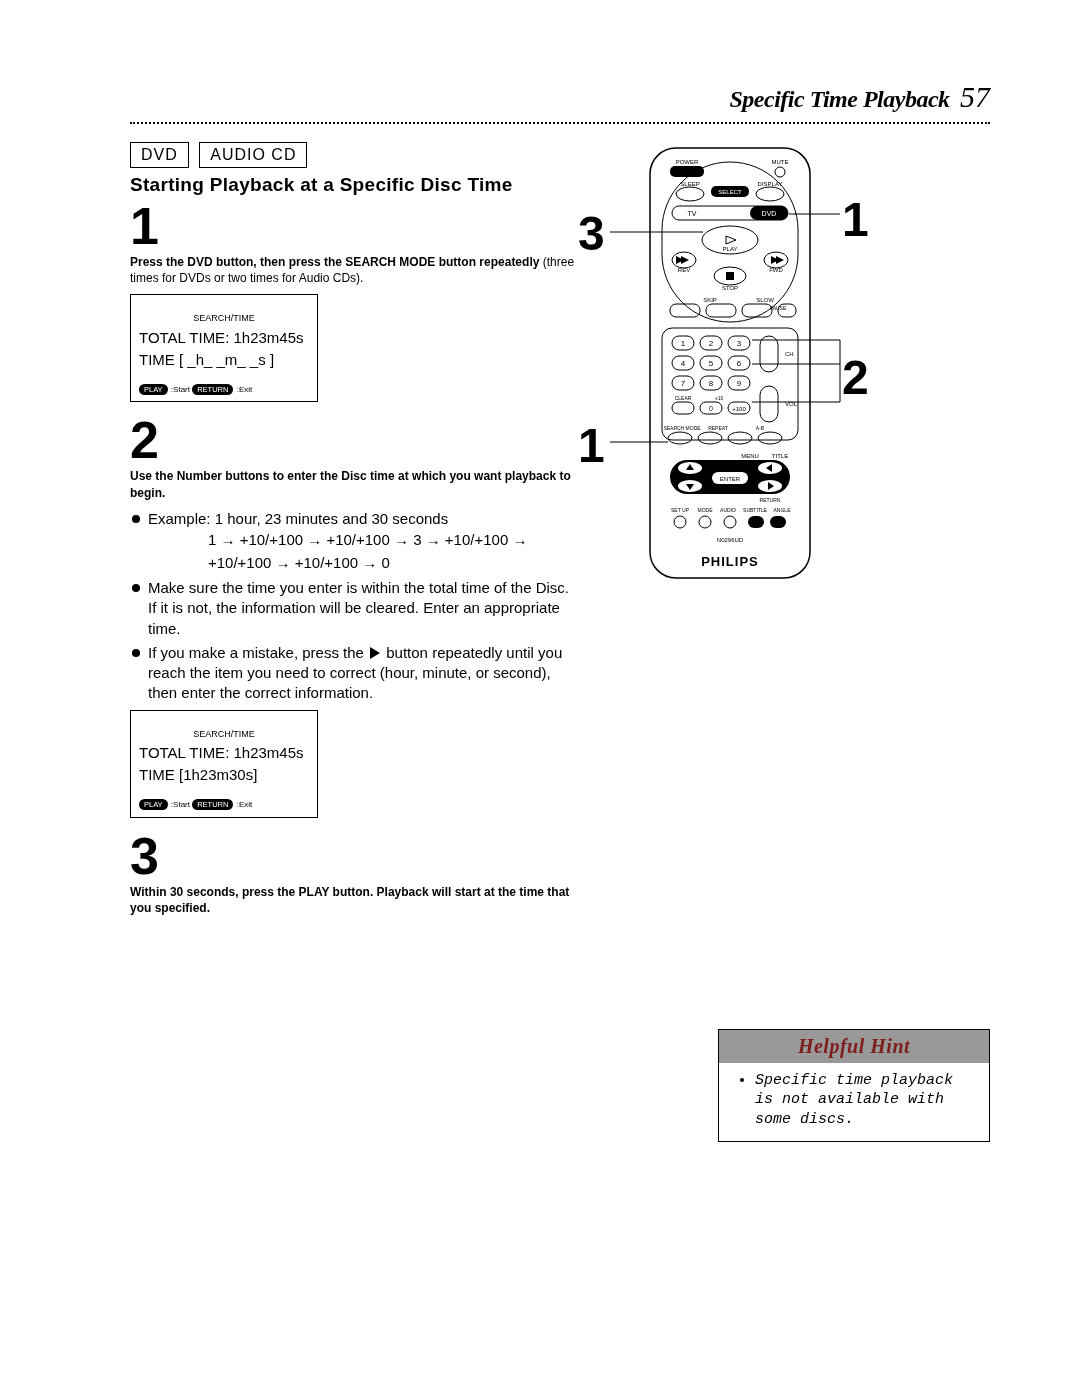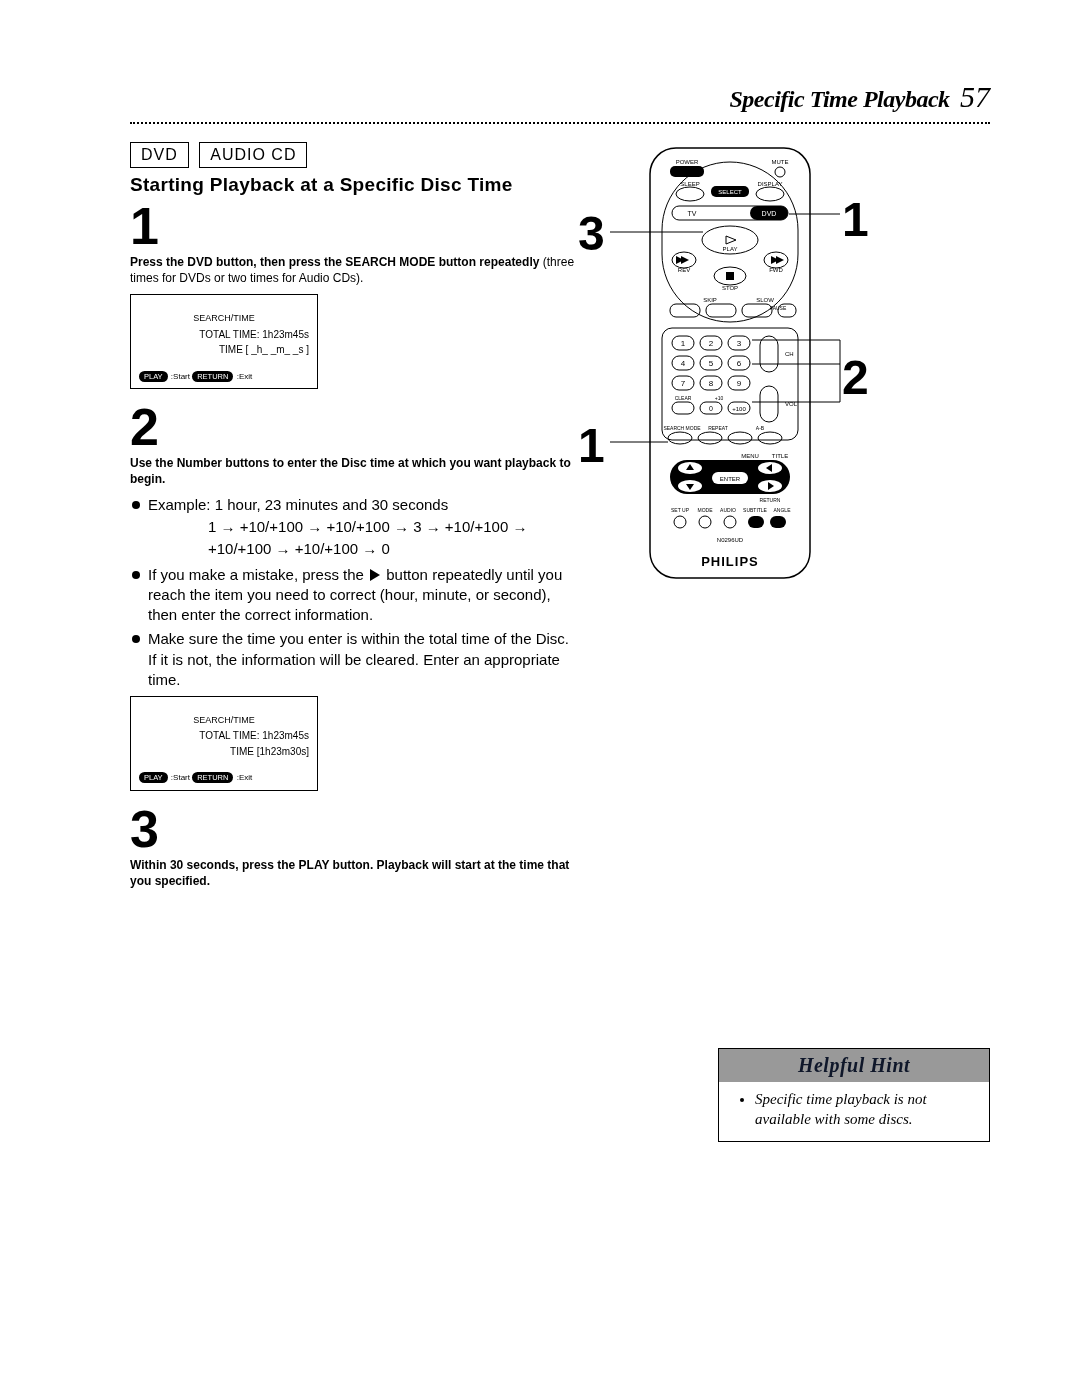--- a/index.html
+++ b/index.html
@@ -119,21 +119,21 @@
   
   .osd {
     border: 1px solid #000;
     width: 170px;
     padding: 17px 8px 6px 8px;
     font-size: 9px;
     line-height: 1.35;
     margin: 6px 0 12px 0;
   }
   .osd .osd-title { text-align: center; font-size: 9px; margin-bottom: 3px; }
-  .osd .osd-line { text-align: right; font-size: 10px; margin-bottom: 2px; }
+  .osd .osd-line { text-align: left; font-size: 15px; margin-bottom: 2px; }
   .osd .osd-footer { font-size: 8px; margin-top: 14px; }
   .pill {
     display: inline-block;
     background: #000;
     color: #fff;
     border-radius: 7px;
     padding: 0 5px;
     font-size: 7.5px;
     line-height: 11px;
     vertical-align: middle;
@@ -142,21 +142,21 @@
   
   .hint-box {
     position: absolute;
     right: 0;
     bottom: 0;
     width: 270px;
     border: 1px solid #000;
   }
   .hint-title {
     background: #999;
-    color: #0f172a;
+    color: #7f1d1d;
     font-style: italic;
     font-weight: bold;
     font-family: "Times New Roman", serif;
     font-size: 20px;
     padding: 5px 10px;
     text-align: center;
     letter-spacing: 0.5px;
   }
   .hint-body {
     padding: 8px 14px 12px 14px;
@@ -228,24 +228,24 @@
         <b>Use the Number buttons to enter the Disc time at which you want playback to begin.</b>
       </p>
       <ul class="bullets">
         <li>
           <span>Example: 1 hour, 23 minutes and 30 seconds</span>
           <div class="example-indent">
             <span>1  →  +10/+100  →  +10/+100  →  3  →  +10/+100  →</span><br>
             <span>+10/+100  →  +10/+100  →  0</span>
           </div>
         </li>
+        <li>Make sure the time you enter is within the total time of the Disc. If it is not, the information will be cleared. Enter an appropriate time.</li>
         <li>
           <span>If you make a mistake, press the </span><span class="play-tri"></span><span> button repeatedly until you reach the item you need to correct (hour, minute, or second), then enter the correct information.</span>
         </li>
-        <li>Make sure the time you enter is within the total time of the Disc. If it is not, the information will be cleared. Enter an appropriate time.</li>
       </ul>
 
       <div class="osd">
         <div class="osd-title">SEARCH/TIME</div>
         <div class="osd-line">TOTAL  TIME:   1h23m45s</div>
         <div class="osd-line">TIME   [1h23m30s]</div>
         <div class="osd-footer">
           <span class="pill">PLAY</span><span> :Start   </span>
           <span class="pill">RETURN</span><span> :Exit</span>
         </div>
@@ -391,20 +391,20 @@
           <line x1="142" y1="222" x2="230" y2="222" stroke="#000" stroke-width="1"></line>
           <line x1="230" y1="198" x2="230" y2="260" stroke="#000" stroke-width="1"></line>
           <line x1="142" y1="198" x2="230" y2="198" stroke="#000" stroke-width="1"></line>
           <line x1="142" y1="260" x2="230" y2="260" stroke="#000" stroke-width="1"></line>
         </svg>
       </div>
 
       <div class="hint-box">
         <div class="hint-title">Helpful Hint</div>
         <div class="hint-body">
-          <ul style="padding-left:14px;margin:0;">
+          <ul style="padding-left:14px;margin:0;font-family:Liberation Mono, monospace;">
             <li>Specific time playback is not available with some discs.</li>
           </ul>
         </div>
       </div>
     </div>
   </div>
 </div>
 
 </body></html>

